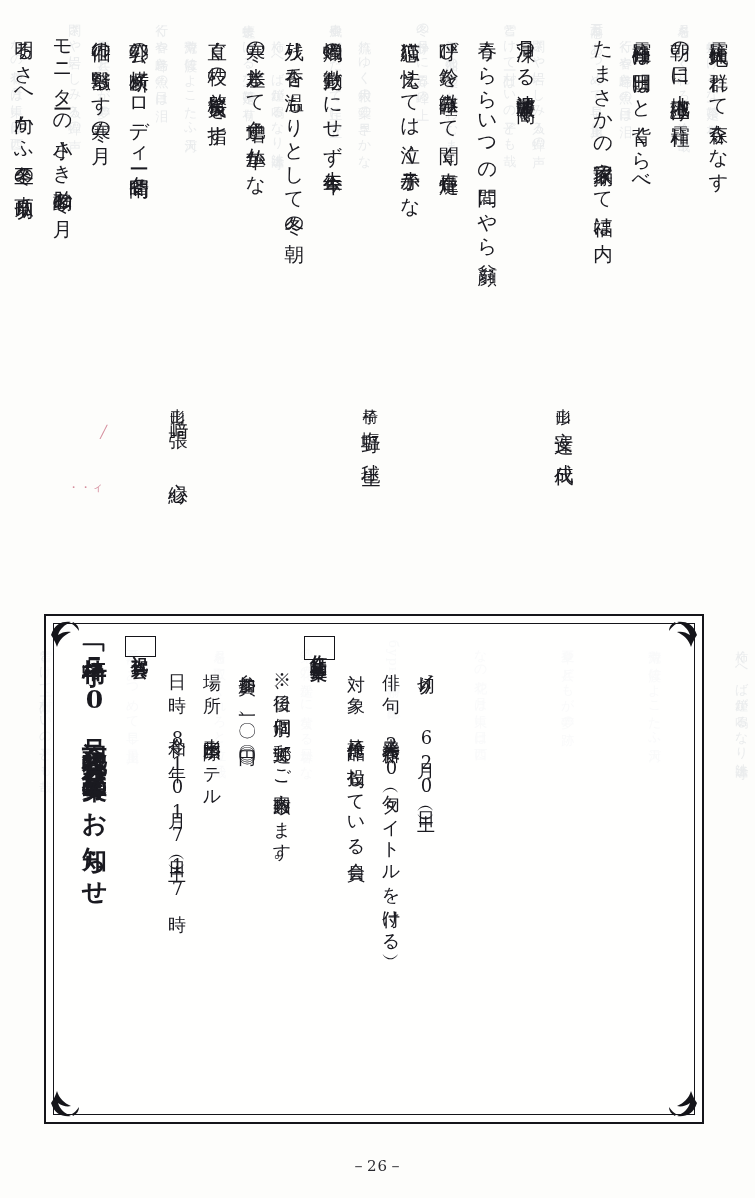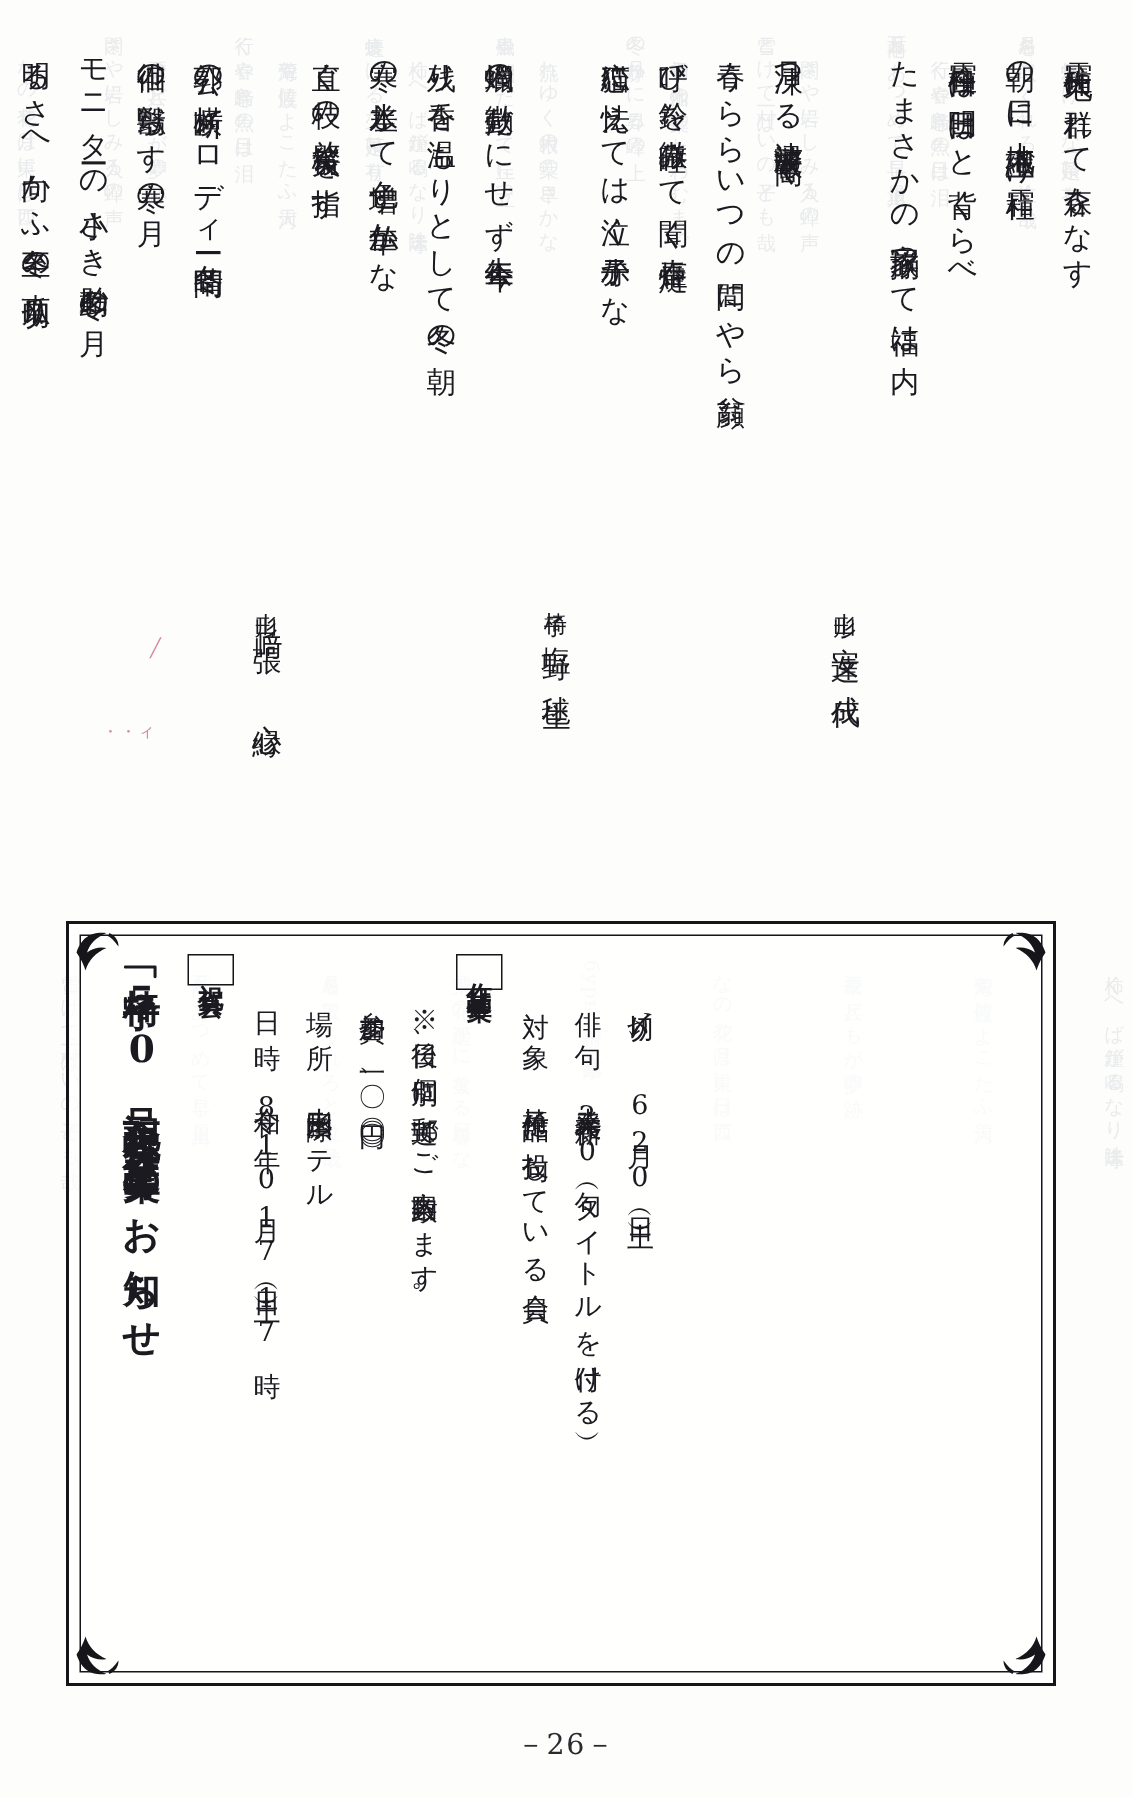--- a/index.html
+++ b/index.html
@@ -177,21 +177,21 @@
     padding-left: 4px;
     padding-right: 4px;
   }
 
   .page-number {
     position: absolute;
     bottom: 22px;
     left: 0;
     width: 100%;
     text-align: center;
-    font-size: 19px;
+    font-size: 15px;
     letter-spacing: 1px;
     color: #2a2a30;
   }
 </style>
 </head>
 <body>
 
 <div class="page"></div>
 
 <div class="ghost-layer" id="ghost">

